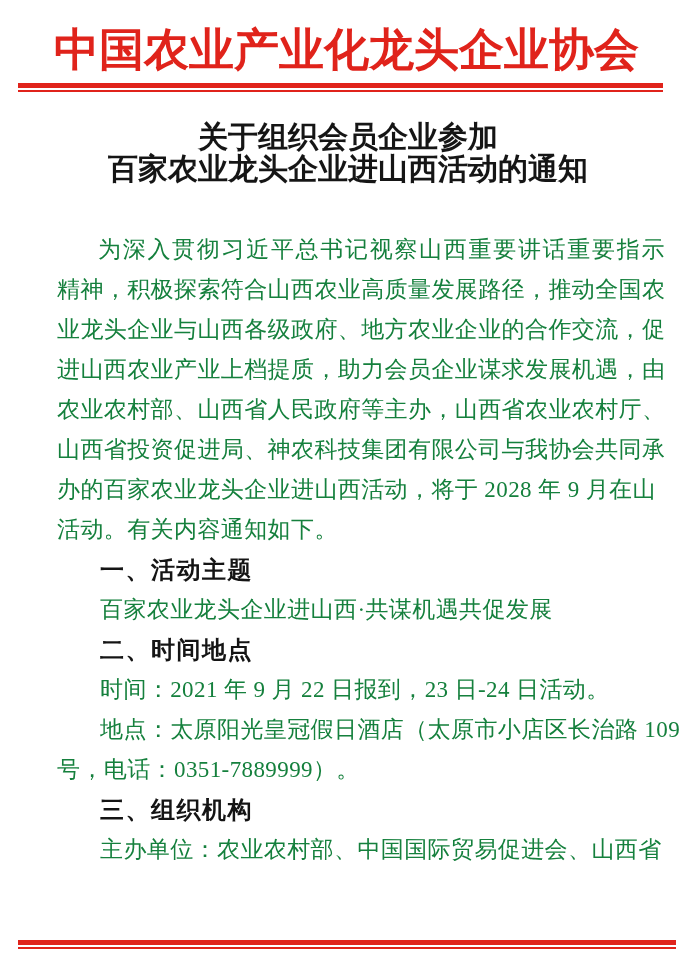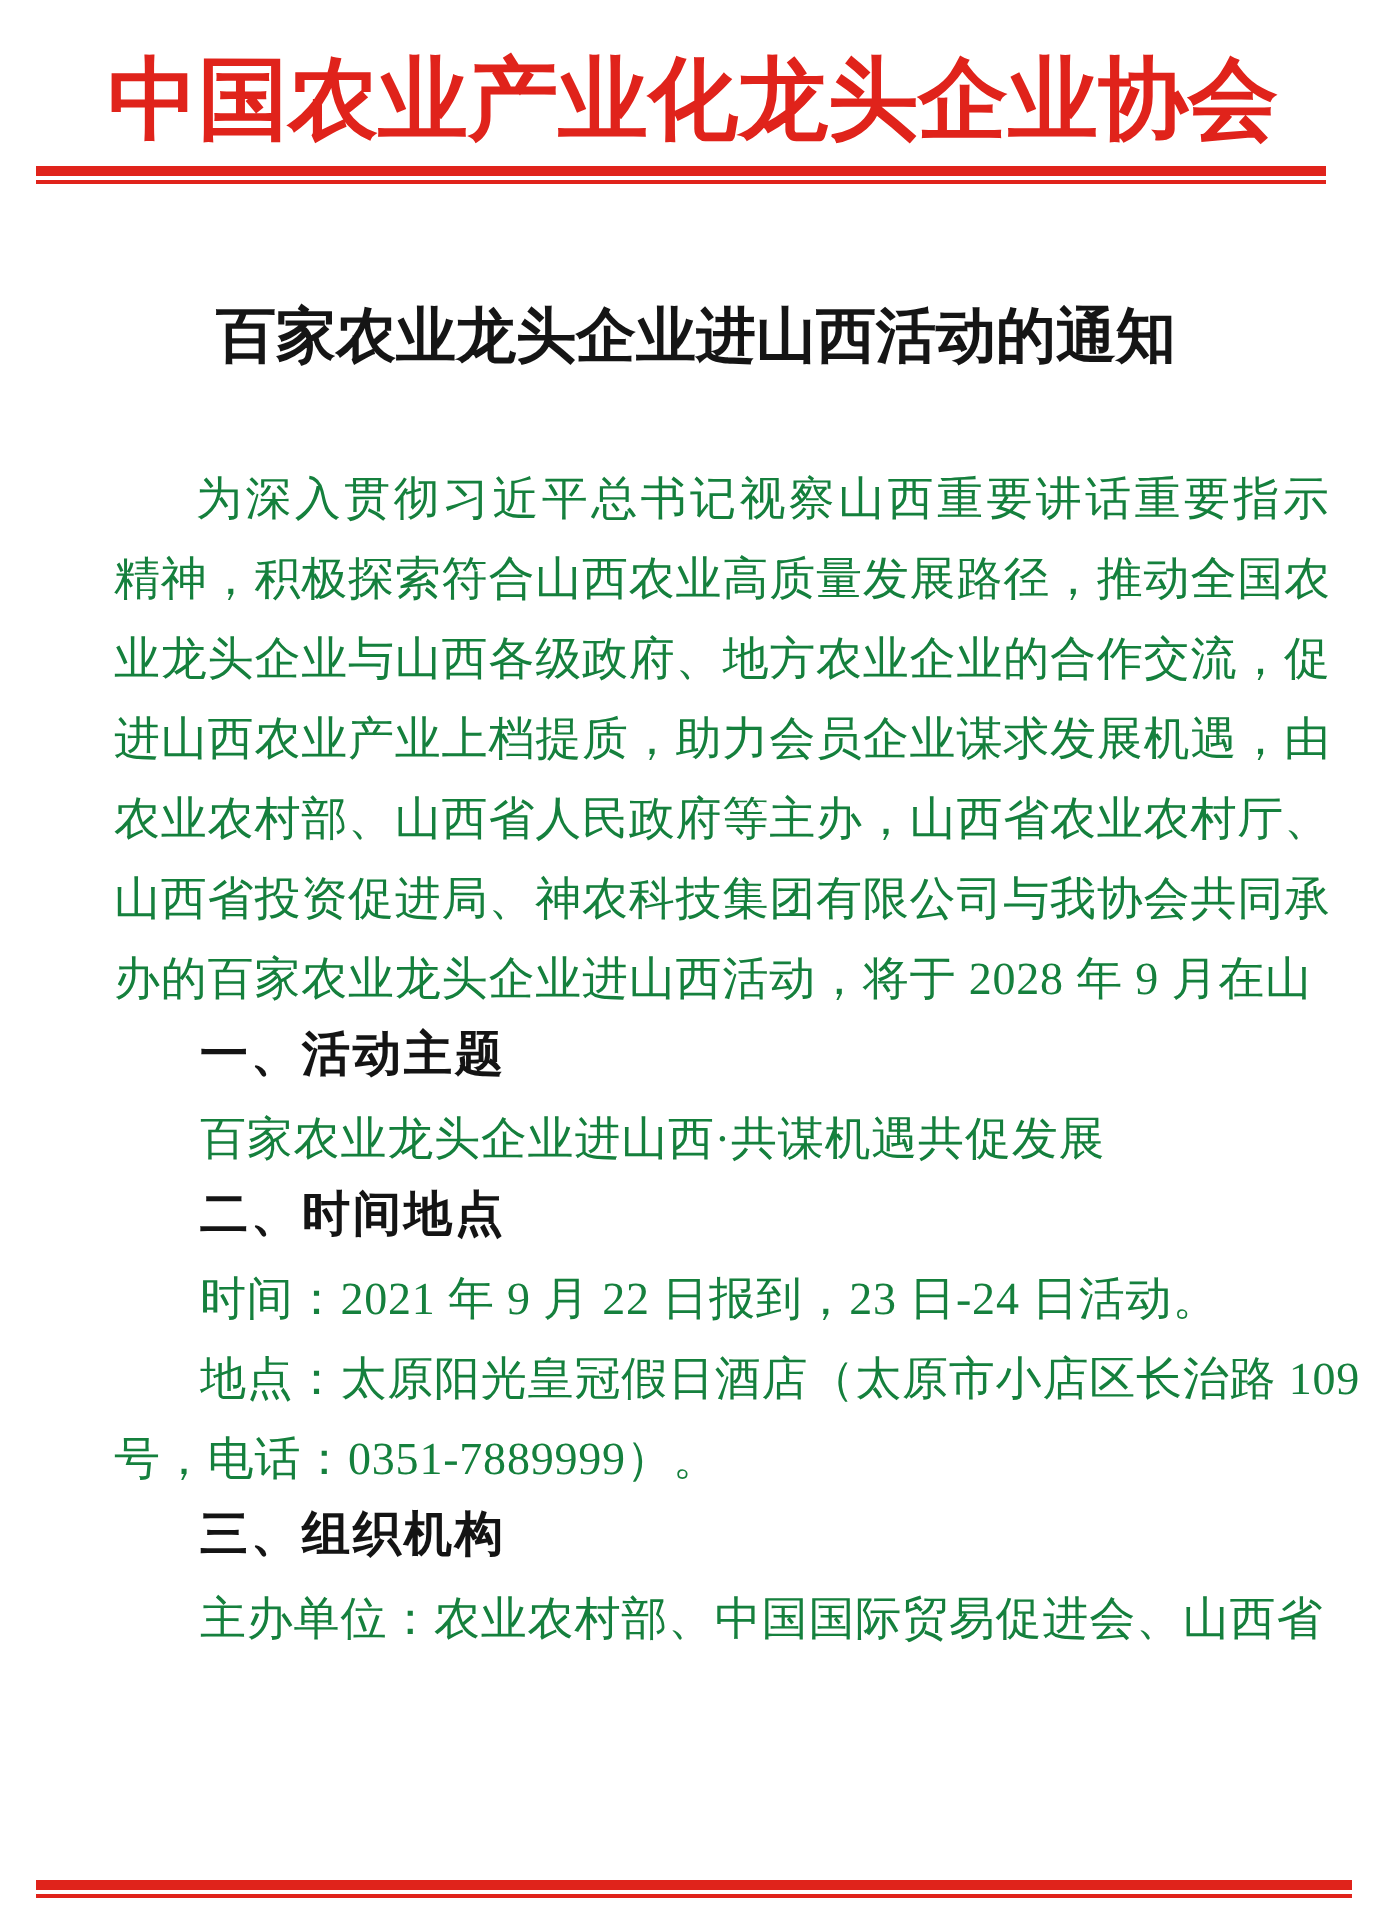--- a/index.html
+++ b/index.html
@@ -51,51 +51,53 @@
     height: 40px;
     line-height: 40px;
     font-size: 23px;
     white-space: nowrap;
     letter-spacing: 0.4px;
     color: #15803d;
   }
   .first-indent { padding-left: 41px; letter-spacing: 1.7px; }
   .sect-indent  { padding-left: 43px; }
   .heading {
-    font-family: Liberation Mono, monospace;
+    font-family: Liberation Sans, sans-serif;
     font-weight: bold;
     font-size: 24px;
     color: #141414;
     letter-spacing: 1.5px;
   }
   .salutation { color: #333333; }
 </style>
 </head>
 <body>
 
 <div class="page">
 
   <div class="org-title">中国农业产业化龙头企业协会</div>
 
   <div class="rule rule-top">
     <div class="thick"></div>
     <div class="thin"></div>
   </div>
 
+  <div class="doc-title doc-title-1">关于组织会员企业参加</div>
   <div class="doc-title doc-title-2">百家农业龙头企业进山西活动的通知</div>
 
   <div class="body-block">
 
     <div class="line first-indent">为深入贯彻习近平总书记视察山西重要讲话重要指示</div>
     <div class="line">精神，积极探索符合山西农业高质量发展路径，推动全国农</div>
     <div class="line">业龙头企业与山西各级政府、地方农业企业的合作交流，促</div>
     <div class="line">进山西农业产业上档提质，助力会员企业谋求发展机遇，由</div>
     <div class="line">农业农村部、山西省人民政府等主办，山西省农业农村厅、</div>
     <div class="line">山西省投资促进局、神农科技集团有限公司与我协会共同承</div>
     <div class="line">办的百家农业龙头企业进山西活动，将于 2028 年 9 月在山</div>
+    <div class="line">活动。有关内容通知如下。</div>
 
     <div class="line sect-indent heading">一、活动主题</div>
     <div class="line sect-indent">百家农业龙头企业进山西·共谋机遇共促发展</div>
 
     <div class="line sect-indent heading">二、时间地点</div>
     <div class="line sect-indent">时间：2021 年 9 月 22 日报到，23 日-24 日活动。</div>
     <div class="line sect-indent">地点：太原阳光皇冠假日酒店（太原市小店区长治路 109</div>
     <div class="line">号，电话：0351-7889999）。</div>
 
     <div class="line sect-indent heading">三、组织机构</div>

